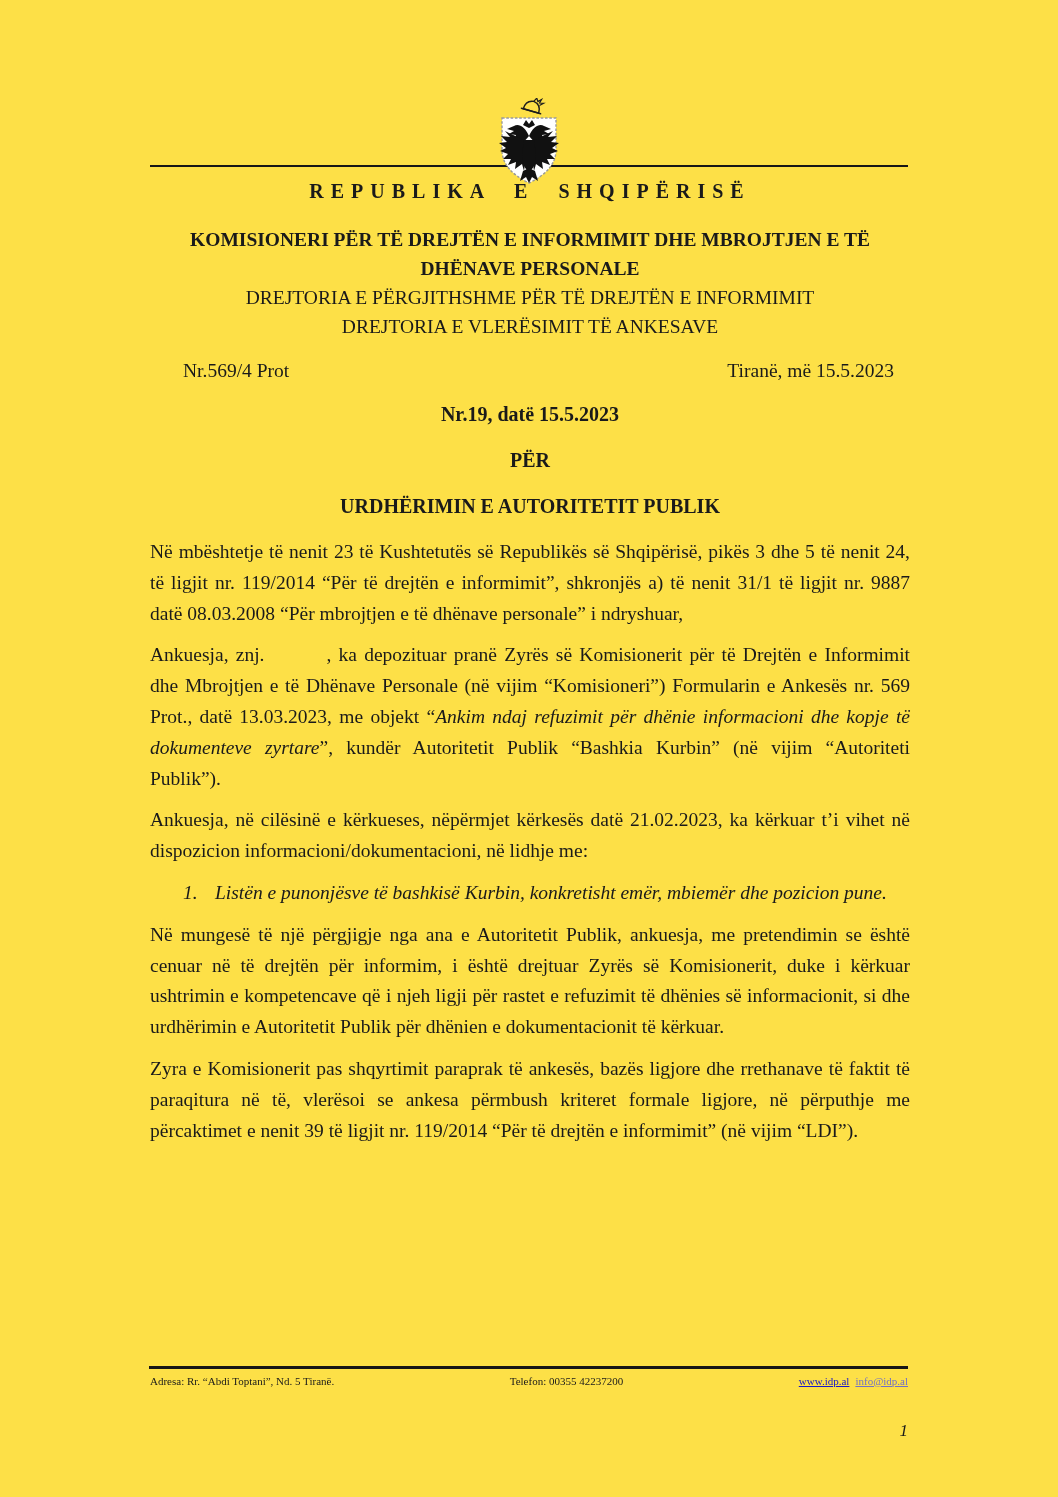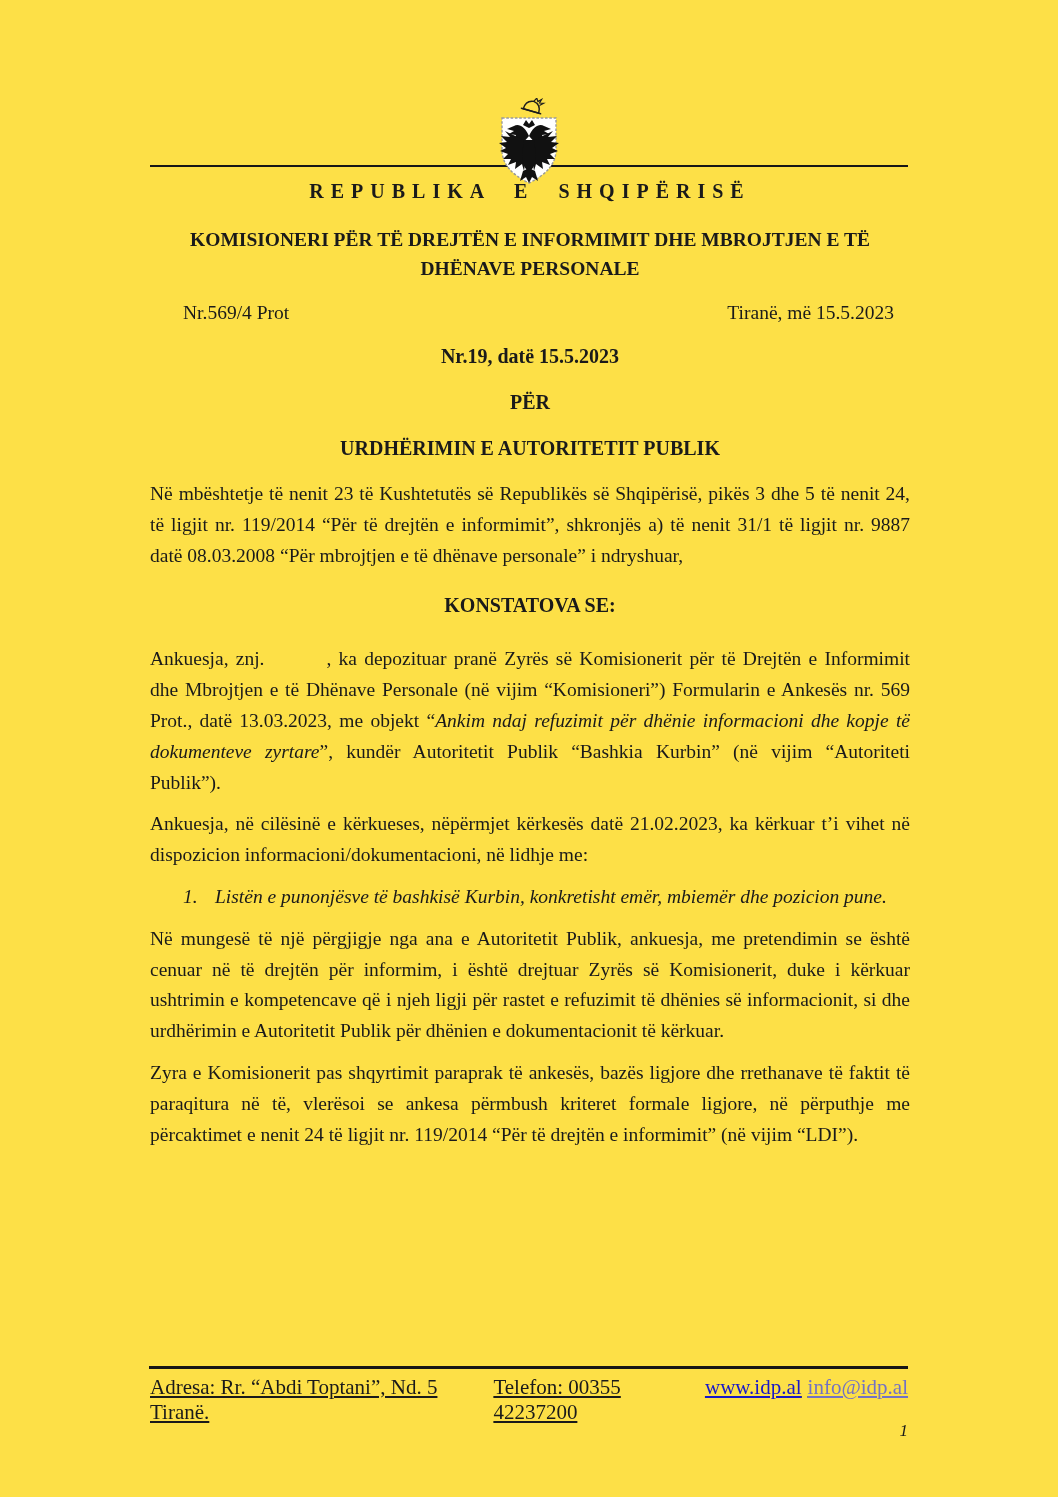--- a/index.html
+++ b/index.html
@@ -105,23 +105,22 @@
     height: 3px;
     background: #161616;
   }
   .footer-row {
     position: absolute;
     top: 1375px;
     left: 150px;
     width: 758px;
     display: flex;
     justify-content: space-between;
-    align-items: flex-start;
-    font-size: 21px;
-    text-decoration: underline;
+    align-items: flex-end;
+    font-size: 11px;
   }
   .footer-links a { text-decoration: underline; cursor: pointer; }
   .link-www { color: #1717c9; }
   .link-mail { color: #7272c4; margin-left: 6px; }
   .page-num {
     position: absolute;
     top: 1421px;
     right: 150px;
     font-size: 17px;
     font-style: italic;
@@ -159,48 +158,49 @@
 
       <path d="M29 73 L35 70 L41 73 L44 83 L38 79 L35 85 L32 79 L26 83 Z"></path>
     </g>
   </svg>
 
   <div class="content">
 
     <div class="republic">REPUBLIKA E SHQIPËRISË</div>
 
     <div class="org-bold">KOMISIONERI PËR TË DREJTËN E INFORMIMIT DHE MBROJTJEN E TË DHËNAVE PERSONALE</div>
+    <div class="org-reg">DREJTORIA E PËRGJITHSHME PËR TË DREJTËN E INFORMIMIT</div>
+    <div class="org-reg">DREJTORIA E VLERËSIMIT TË ANKESAVE</div>
 
     <div class="proto-row">
       <span>Nr.569/4 Prot</span>
       <span>Tiranë, më 15.5.2023</span>
     </div>
 
     <div class="c-head h-nr">Nr.19, datë 15.5.2023</div>
     <div class="c-head h-per">PËR</div>
     <div class="c-head h-subject">URDHËRIMIN E AUTORITETIT PUBLIK</div>
 
     <p class="para p-first">Në mbështetje të nenit 23 të Kushtetutës së Republikës së Shqipërisë, pikës 3 dhe 5 të nenit 24, të ligjit nr. 119/2014 “Për të drejtën e informimit”, shkronjës a) të nenit 31/1 të ligjit nr. 9887 datë 08.03.2008 “Për mbrojtjen e të dhënave personale” i ndryshuar,</p>
 
-    <div class="c-head h-konstatova">KONSTATOVA SE:</div>
 
     <p class="para"><span>Ankuesja, znj.</span><span class="gap"></span><span>, ka depozituar pranë Zyrës së Komisionerit për të Drejtën e Informimit dhe Mbrojtjen e të Dhënave Personale (në vijim “Komisioneri”) Formularin e Ankesës nr. 569 Prot., datë 13.03.2023, me objekt “</span><span class="italic">Ankim ndaj refuzimit për dhënie informacioni dhe kopje të dokumenteve zyrtare</span><span>”, kundër Autoritetit Publik “Bashkia Kurbin” (në vijim “Autoriteti Publik”).</span></p>
 
     <p class="para">Ankuesja, në cilësinë e kërkueses, nëpërmjet kërkesës datë 21.02.2023, ka kërkuar t’i vihet në dispozicion informacioni/dokumentacioni, në lidhje me:</p>
 
     <div class="req-list">
       <div class="req-item">
         <span class="req-num">1.</span>
         <span class="req-text">Listën e punonjësve të bashkisë Kurbin, konkretisht emër, mbiemër dhe pozicion pune.</span>
       </div>
     </div>
 
     <p class="para">Në mungesë të një përgjigje nga ana e Autoritetit Publik, ankuesja, me pretendimin se është cenuar në të drejtën për informim, i është drejtuar Zyrës së Komisionerit, duke i kërkuar ushtrimin e kompetencave që i njeh ligji për rastet e refuzimit të dhënies së informacionit, si dhe urdhërimin e Autoritetit Publik për dhënien e dokumentacionit të kërkuar.</p>
 
-    <p class="para">Zyra e Komisionerit pas shqyrtimit paraprak të ankesës, bazës ligjore dhe rrethanave të faktit të paraqitura në të, vlerësoi se ankesa përmbush kriteret formale ligjore, në përputhje me përcaktimet e nenit 24 të ligjit nr. 119/2014 “Për të drejtën e informimit” (në vijim “LDI”).</p>
+    <p class="para">Zyra e Komisionerit pas shqyrtimit paraprak të ankesës, bazës ligjore dhe rrethanave të faktit të paraqitura në të, vlerësoi se ankesa përmbush kriteret formale ligjore, në përputhje me përcaktimet e nenit 39 të ligjit nr. 119/2014 “Për të drejtën e informimit” (në vijim “LDI”).</p>
 
   </div>
 
   <div class="footer-rule"></div>
 
   <div class="footer-row">
     <span>Adresa: Rr. “Abdi Toptani”, Nd. 5 Tiranë.</span>
     <span>Telefon: 00355 42237200</span>
     <span class="footer-links"><a class="link-www">www.idp.al</a><a class="link-mail">info@idp.al</a></span>
   </div>

